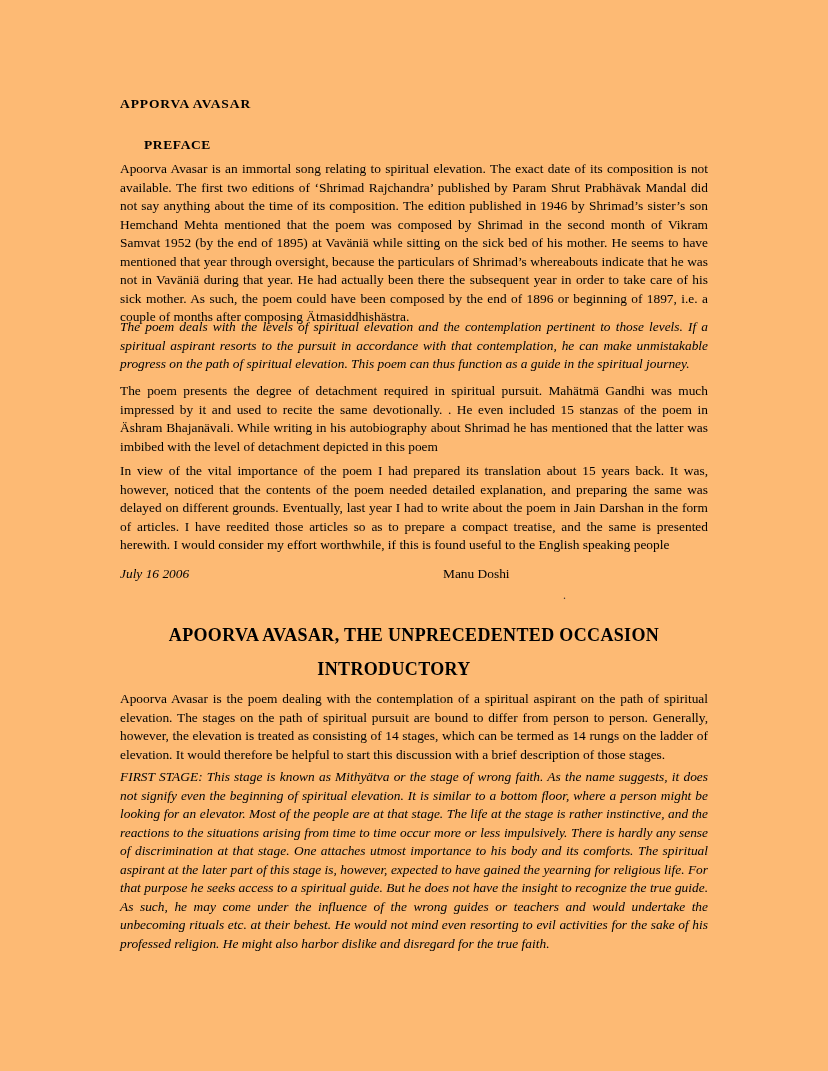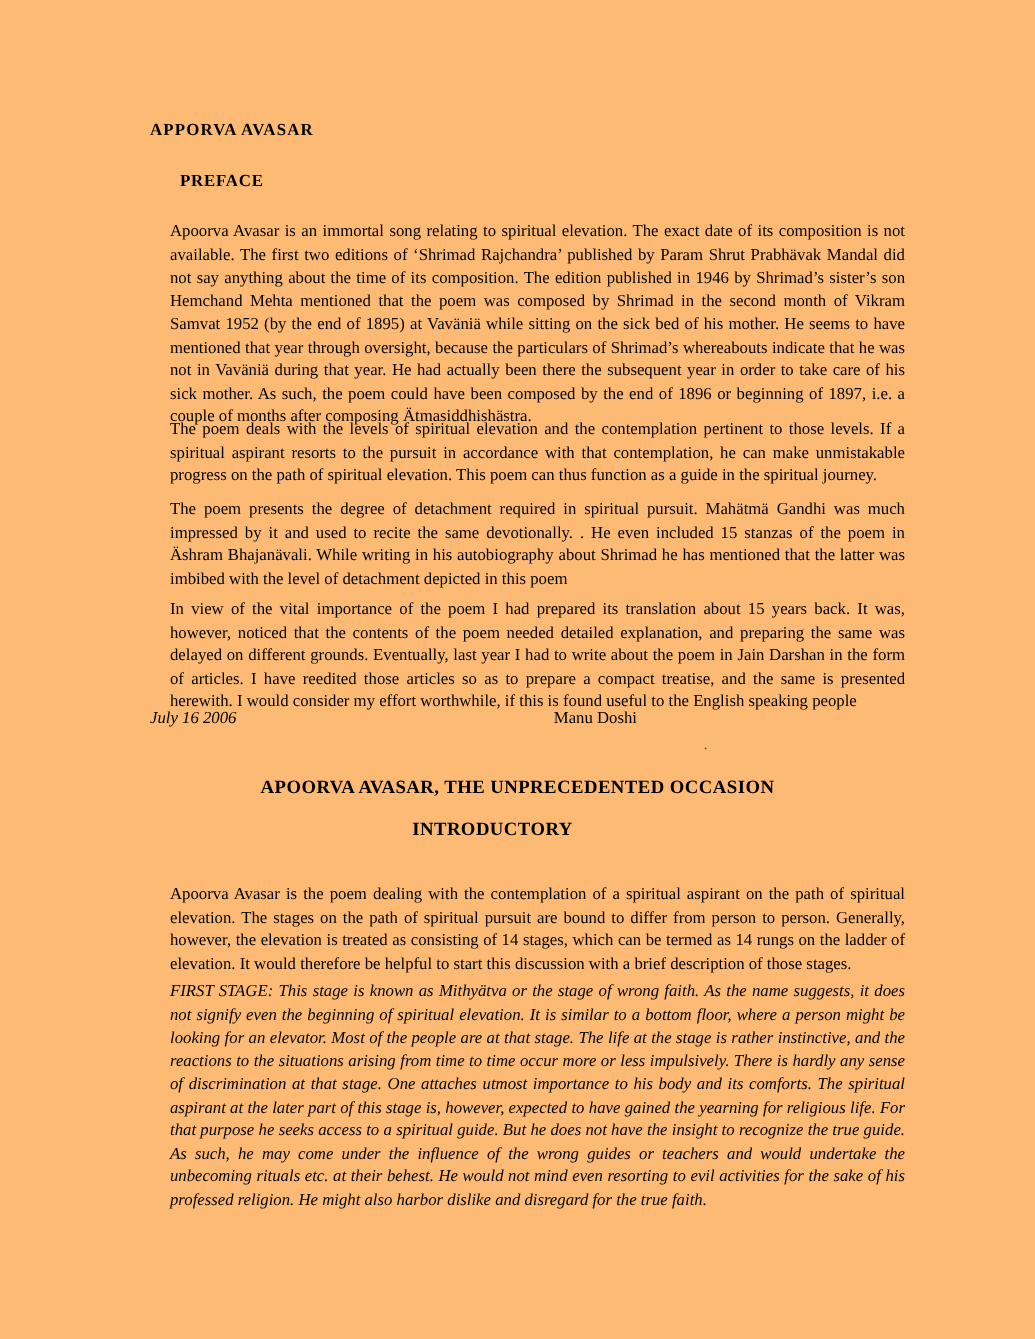--- a/index.html
+++ b/index.html
@@ -42,30 +42,30 @@
     position: absolute;
     top: 129px;
     left: 16px;
     white-space: nowrap;
   }
   .para {
     font-size: 13.4px;
     line-height: 18.5px;
     text-align: justify;
     text-justify: inter-word;
-    margin: 16px;
+    margin: 0;
     position: absolute;
     width: 588px;
     left: 0;
   }
   .para-last-line-left {
     text-align-last: left;
   }
   #para-1 { top: 160px; }
-  #para-2 { top: 318px; }
+  #para-2 { top: 318px; font-style: italic; }
   #para-3 { top: 382px; }
   #para-4 { top: 462px; }
   #para-intro-body { top: 690px; }
   #para-first-stage { top: 768px; font-style: italic; }
 
   .signature-row {
     position: absolute;
     top: 565px;
     left: 0;
     width: 588px;
@@ -90,21 +90,21 @@
     left: 443px;
     top: 21px;
     font-size: 12px;
     color: #3a3a3a;
   }
   .centered-heading {
     position: absolute;
     left: 0;
     width: 588px;
     text-align: center;
-    font-size: 15px;
+    font-size: 18px;
     letter-spacing: 0.35px;
     white-space: nowrap;
   }
   #heading-occasion { top: 610px; }
   #heading-introductory {
     top: 641px;
     text-align: center;
     padding-right: 40px;
     box-sizing: border-box;
   }

